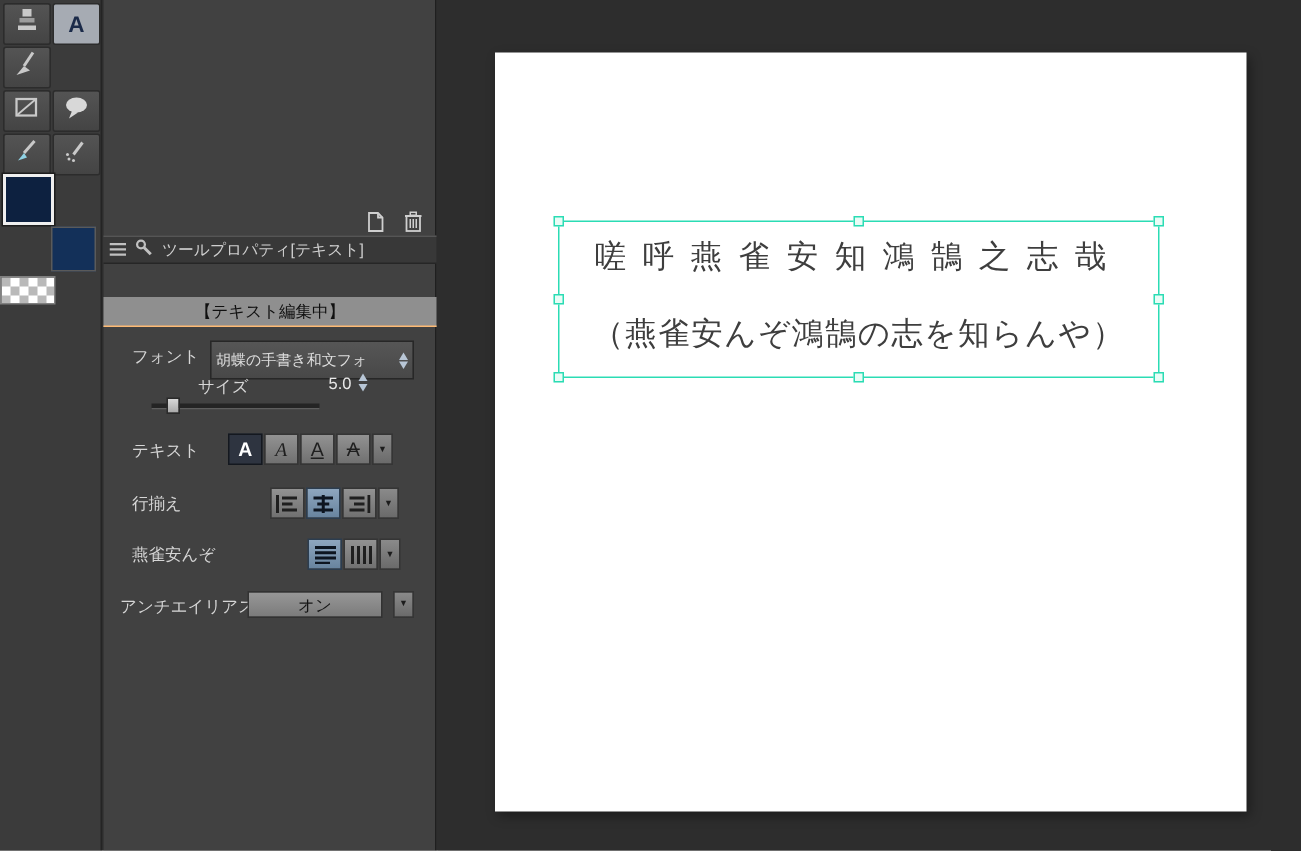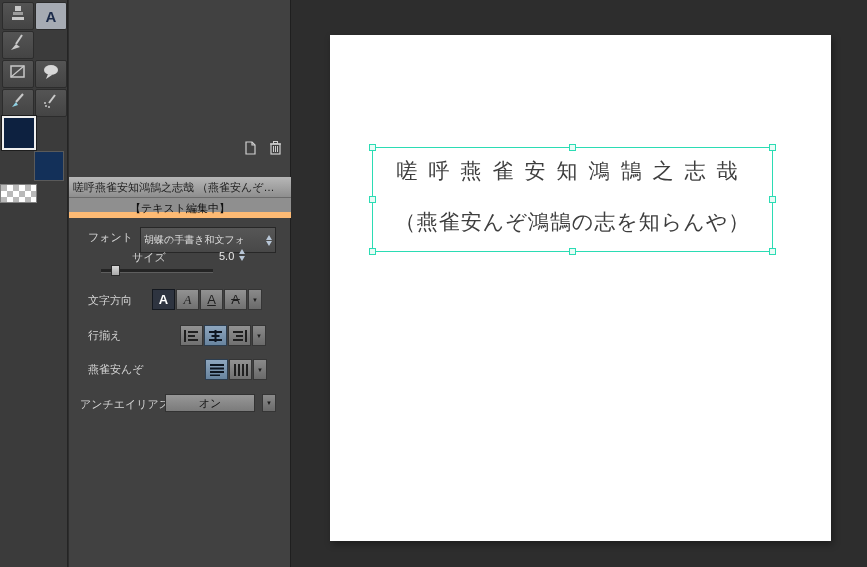--- a/index.html
+++ b/index.html
@@ -36,21 +36,21 @@
                background:#383838; border-top:1px solid #555; border-bottom:1px solid #262626;
                display:flex; align-items:center; gap:6px; padding-left:4px; }
   .pp-title { font-size:10.5px; color:#cfcfcf; white-space:nowrap; }
 
   .pp-preview { position:absolute; left:0; top:177px; width:222px; height:21px;
                 background:linear-gradient(#b7b7b7,#8e8e8e);
                 border-bottom:1px solid #6a6a6a;
                 font-size:11px; color:#1c1c1c; line-height:21px; padding:0 4px;
                 white-space:nowrap; overflow:hidden; }
   .pp-status  { position:absolute; left:0; top:198px; width:222px; height:20px;
-                background:#8f8f8f; border-bottom:6px solid #fdba74;
+                background:#8f8f8f; border-bottom:1px solid #fdba74;
                 font-size:11px; color:#101010; line-height:20px; text-align:center; }
 
   .lbl { position:absolute; font-size:11px; color:#d6d6d6; white-space:nowrap; }
 
   .field-dark { position:absolute; height:19px; background:linear-gradient(#565656,#484848);
                 border:1px solid #272727; color:#dedede; font-size:10px;
                 display:flex; align-items:center; padding:12px 3px; white-space:nowrap; overflow:hidden; }
   .fld-spin { margin-left:auto; display:flex; flex-direction:column; gap:1px; padding-left:3px; }
   .tri-up   { width:0; height:0; border-left:3.5px solid transparent; border-right:3.5px solid transparent; border-bottom:5px solid #b8c6d6; }
   .tri-down { width:0; height:0; border-left:3.5px solid transparent; border-right:3.5px solid transparent; border-top:5px solid #b8c6d6; }
@@ -186,22 +186,37 @@
             <rect x="2" y="4" width="9" height="10" fill="none" stroke="#cfcfcf" stroke-width="1.2"></rect>
             <line x1="1" y1="4" x2="12" y2="4" stroke="#cfcfcf" stroke-width="1.2"></line>
             <rect x="4.5" y="1.5" width="4" height="2" fill="none" stroke="#cfcfcf" stroke-width="1"></rect>
             <line x1="4.5" y1="6" x2="4.5" y2="12" stroke="#cfcfcf"></line>
             <line x1="6.5" y1="6" x2="6.5" y2="12" stroke="#cfcfcf"></line>
             <line x1="8.5" y1="6" x2="8.5" y2="12" stroke="#cfcfcf"></line>
           </svg>
       </span>
     </div>
 
-
-    <div class="pp-preview">嗟呼燕雀安知鴻鵠之志哉 （燕雀安んぞ…</div>
+    <div class="pp-header">
+      <span>
+        <svg width="11" height="9" viewBox="0 0 11 9">
+            <rect y="0" width="11" height="1.5" fill="#c0c0c0"></rect>
+            <rect y="3.5" width="11" height="1.5" fill="#c0c0c0"></rect>
+            <rect y="7" width="11" height="1.5" fill="#c0c0c0"></rect>
+          </svg>
+      </span>
+      <span>
+        <svg width="12" height="12" viewBox="0 0 12 12">
+            <circle cx="4" cy="4" r="2.6" fill="none" stroke="#c0c0c0" stroke-width="1.5"></circle>
+            <line x1="6" y1="6" x2="10.5" y2="10.5" stroke="#c0c0c0" stroke-width="2"></line>
+          </svg>
+      </span>
+      <span class="pp-title">ツールプロパティ[テキスト]</span>
+    </div>
+
     <div class="pp-status">【テキスト編集中】</div>
 
     <span class="lbl" style="left:19px;top:230px;">フォント</span>
     <div class="field-dark" style="left:71px;top:227px;width:136px;">
       <span>胡蝶の手書き和文フォ</span>
       <span class="fld-spin">
         <span class="tri-up"></span>
           <span class="tri-down"></span>
       </span>
     </div>
@@ -209,21 +224,21 @@
     <span class="lbl" style="left:19px;top:250px;margin-left:44px;">サイズ</span>
     <span class="size-value" style="left:150px;top:250px;">5.0</span>
     <span class="size-spin" style="left:170px;top:249px;">
       <span class="tri-up"></span>
       <span class="tri-down"></span>
     </span>
     <div class="slider-track" style="left:32px;top:269px;width:112px;">
       <div class="slider-handle" style="left:10px;"></div>
     </div>
 
-    <span class="lbl" style="left:19px;top:293px;">文字方向</span>
+    <span class="lbl" style="left:19px;top:293px;">テキスト</span>
     <div class="pbtn sel-dark st-bold" style="left:83px;top:289px;">A</div>
     <div class="pbtn st-italic" style="left:107px;top:289px;">A</div>
     <div class="pbtn st-under" style="left:131px;top:289px;">A</div>
     <div class="pbtn st-strike" style="left:155px;top:289px;">A</div>
     <div class="morebtn" style="left:179px;top:289px;">
       <span>▼</span>
     </div>
 
     <span class="lbl" style="left:19px;top:328px;">行揃え</span>
     <div class="pbtn" style="left:111px;top:325px;">

